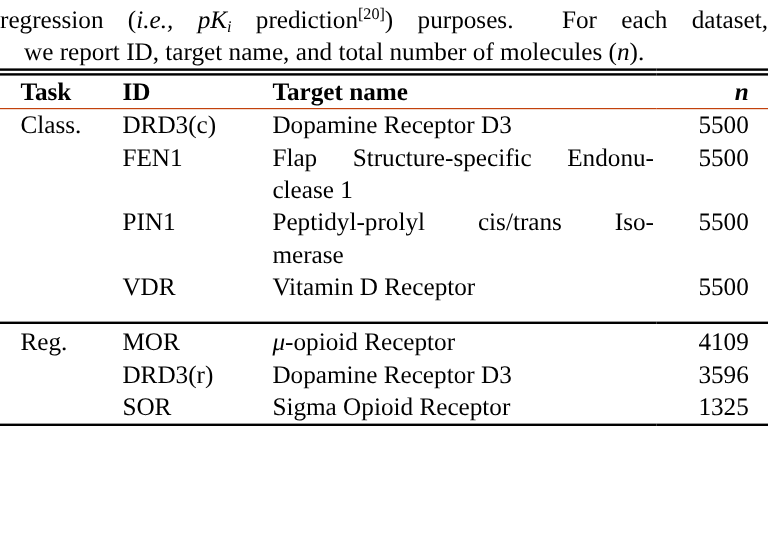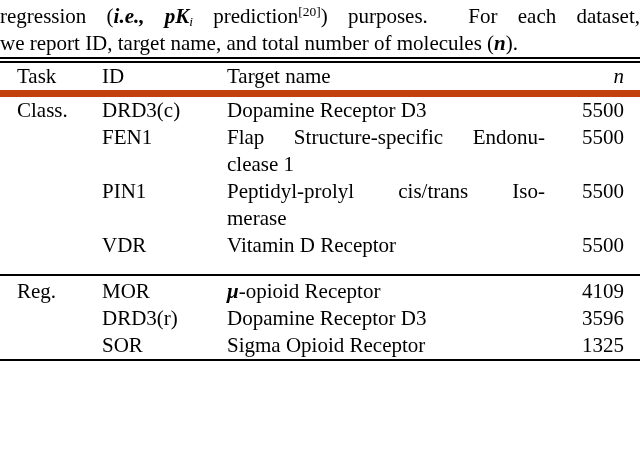--- a/index.html
+++ b/index.html
@@ -22,22 +22,23 @@
     width: 640px;
   }
   .cap-l1 {
     text-align: justify;
     text-align-last: justify;
     white-space: nowrap;      
     width: 640px;
   }
   .cap-l2 {
     text-align: left;
+    margin-left: 20px;
   }
-  .it { font-style: italic; font-weight: bold; }
+  .it { font-style: italic; }
   .sub {
     font-size: 64%;
     font-style: italic;
     vertical-align: -0.25em;
     line-height: 0;
   }
   .sup {
     font-size: 64%;
     vertical-align: 0.55em;
     line-height: 0;
@@ -53,23 +54,23 @@
   th, td {
     padding: 0;
     margin: 0;
     vertical-align: top;
     text-align: left;
     line-height: 27px;
     font-weight: normal;
     overflow: hidden;
   }
   thead th {
-    font-weight: normal;
+    font-weight: bold;
     border-top: 6px double #000;
-    border-bottom: 7px solid #c2410c;
+    border-bottom: 1px solid #c2410c;
   }
   th.h-n { font-style: italic; }
   .c-task   { padding-left: 17px; }
   .c-id     { padding-left: 2px; }
   .c-target { padding-left: 2px; padding-right: 2px; }
   .c-n      { text-align: right; padding-right: 16px; }
   .tl1, .tl2 { display: block; }
   .tl1.just {
     text-align: justify;
     text-align-last: justify;

